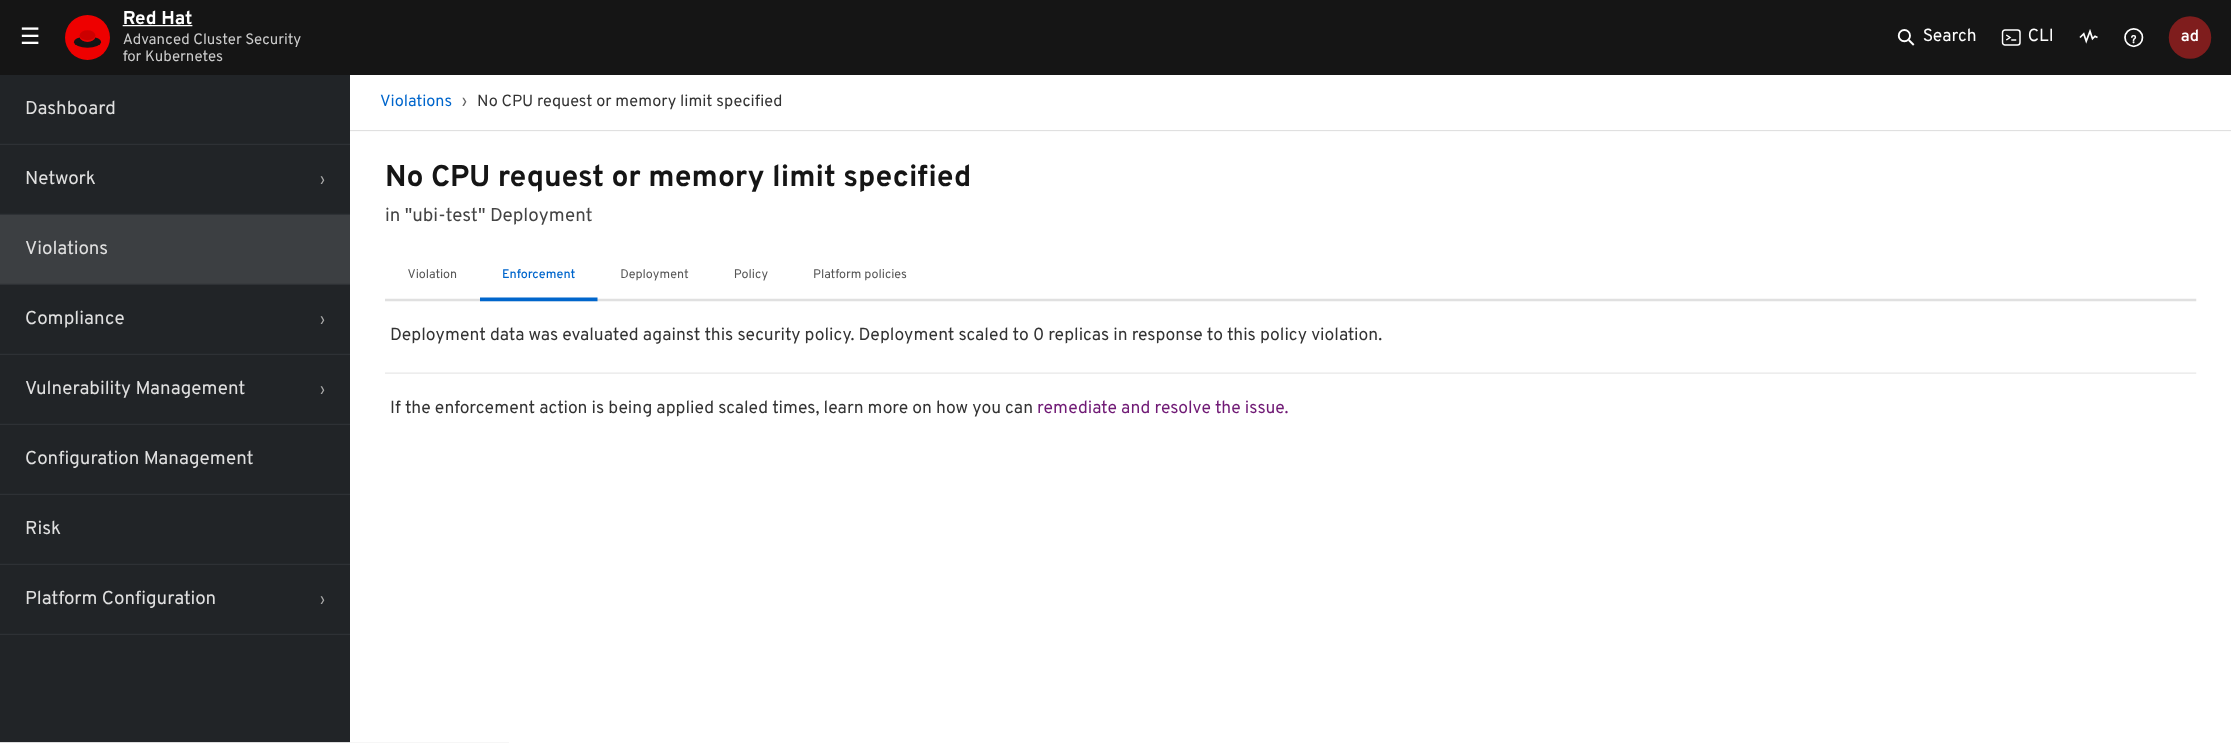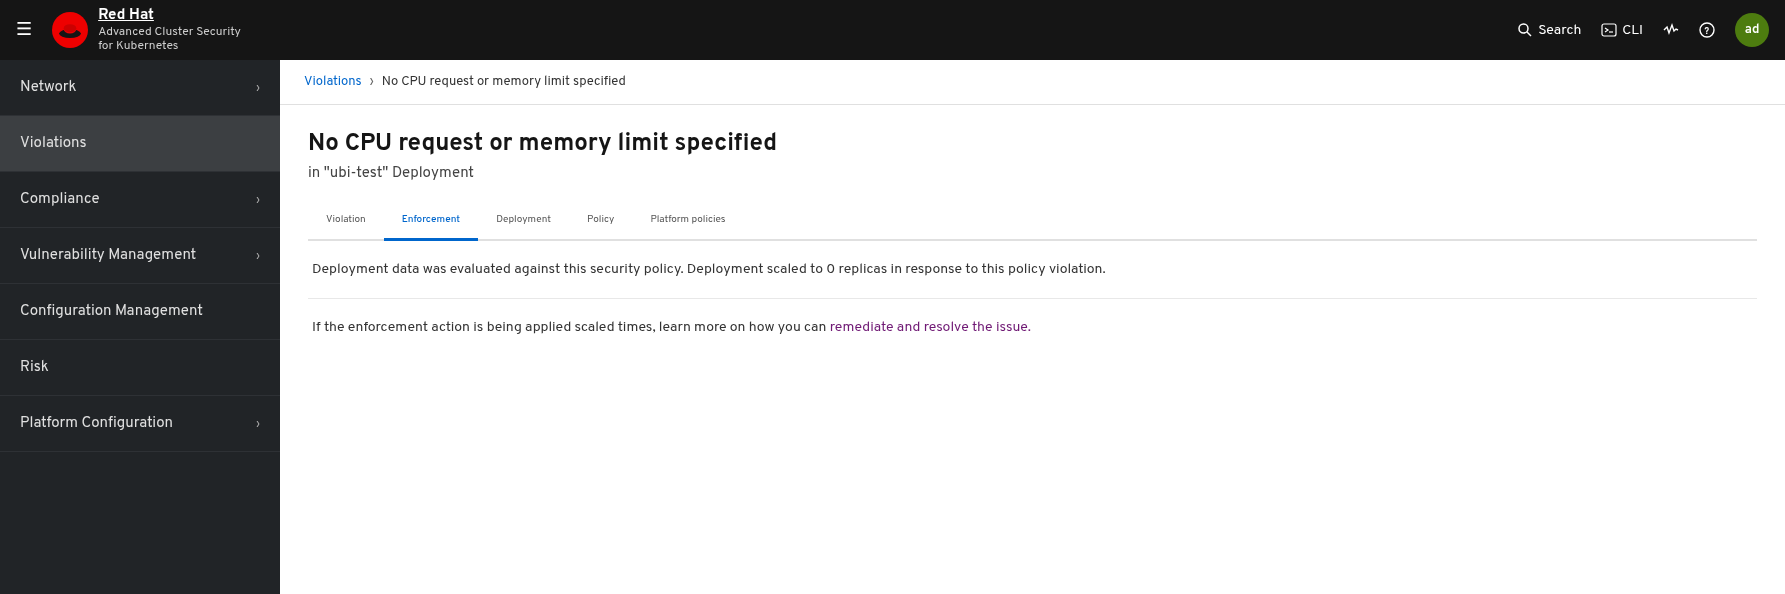--- a/index.html
+++ b/index.html
@@ -60,21 +60,21 @@
       color: #fff;
       cursor: pointer;
       font-size: 14px;
     }
     .topnav-action-item svg {
       width: 16px; height: 16px; fill: #fff;
     }
     .topnav-avatar {
       width: 34px; height: 34px;
       border-radius: 50%;
-      background: #4d7c0f;
+      background: #7f1d1d;
       color: #fff;
       display: flex; align-items: center; justify-content: center;
       font-size: 13px;
       font-weight: 600;
       cursor: pointer;
     }
 
     
     .layout {
       display: flex;
@@ -249,20 +249,23 @@
       </svg>
     </div>
     <div class="topnav-avatar">ad</div>
   </div>
 </nav>
 
 <div class="layout">
 
   <aside class="sidebar">
     <div class="sidebar-item">
+      <span class="sidebar-item-label">Dashboard</span>
+    </div>
+    <div class="sidebar-item">
       <span class="sidebar-item-label">Network</span>
       <span class="sidebar-chevron">›</span>
     </div>
     <div class="sidebar-item active">
       <span class="sidebar-item-label">Violations</span>
     </div>
     <div class="sidebar-item">
       <span class="sidebar-item-label">Compliance</span>
       <span class="sidebar-chevron">›</span>
     </div>

